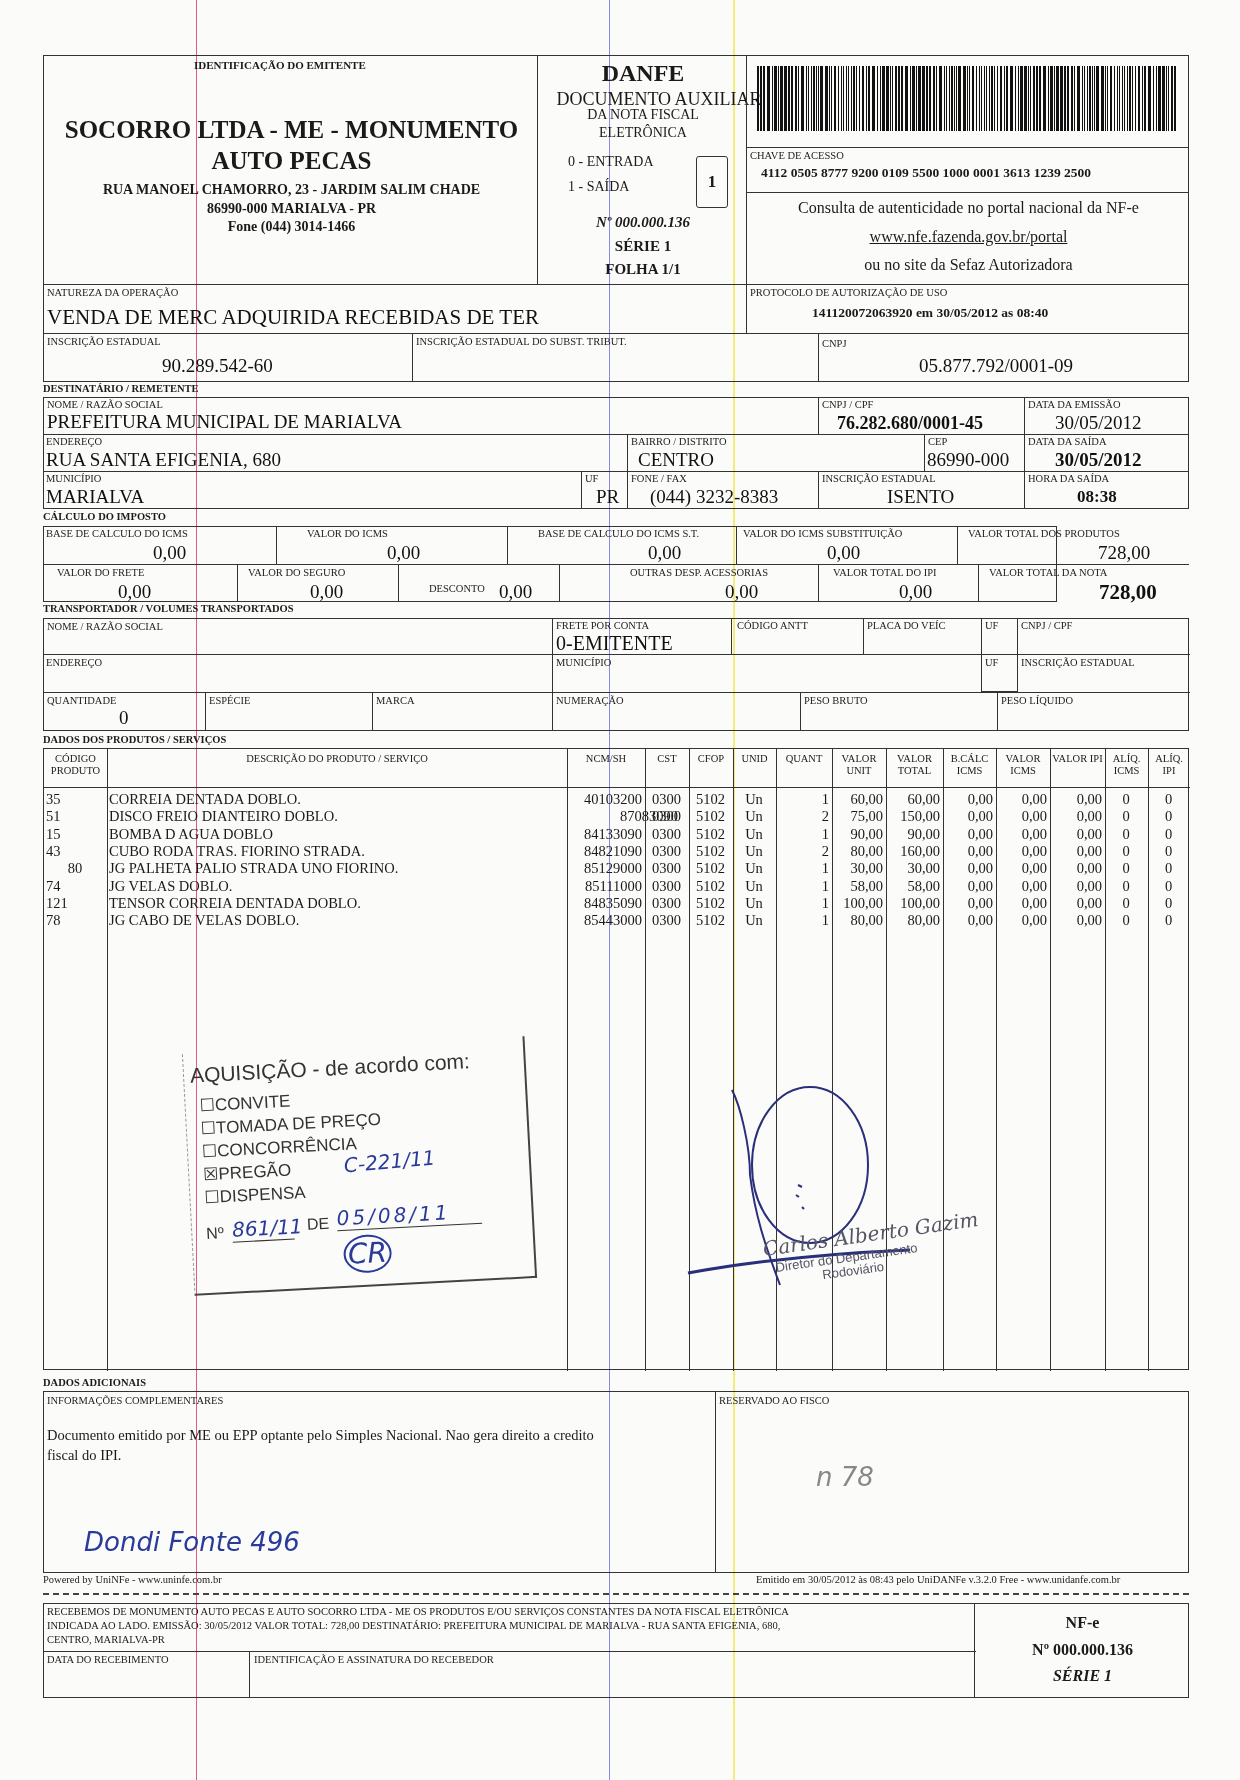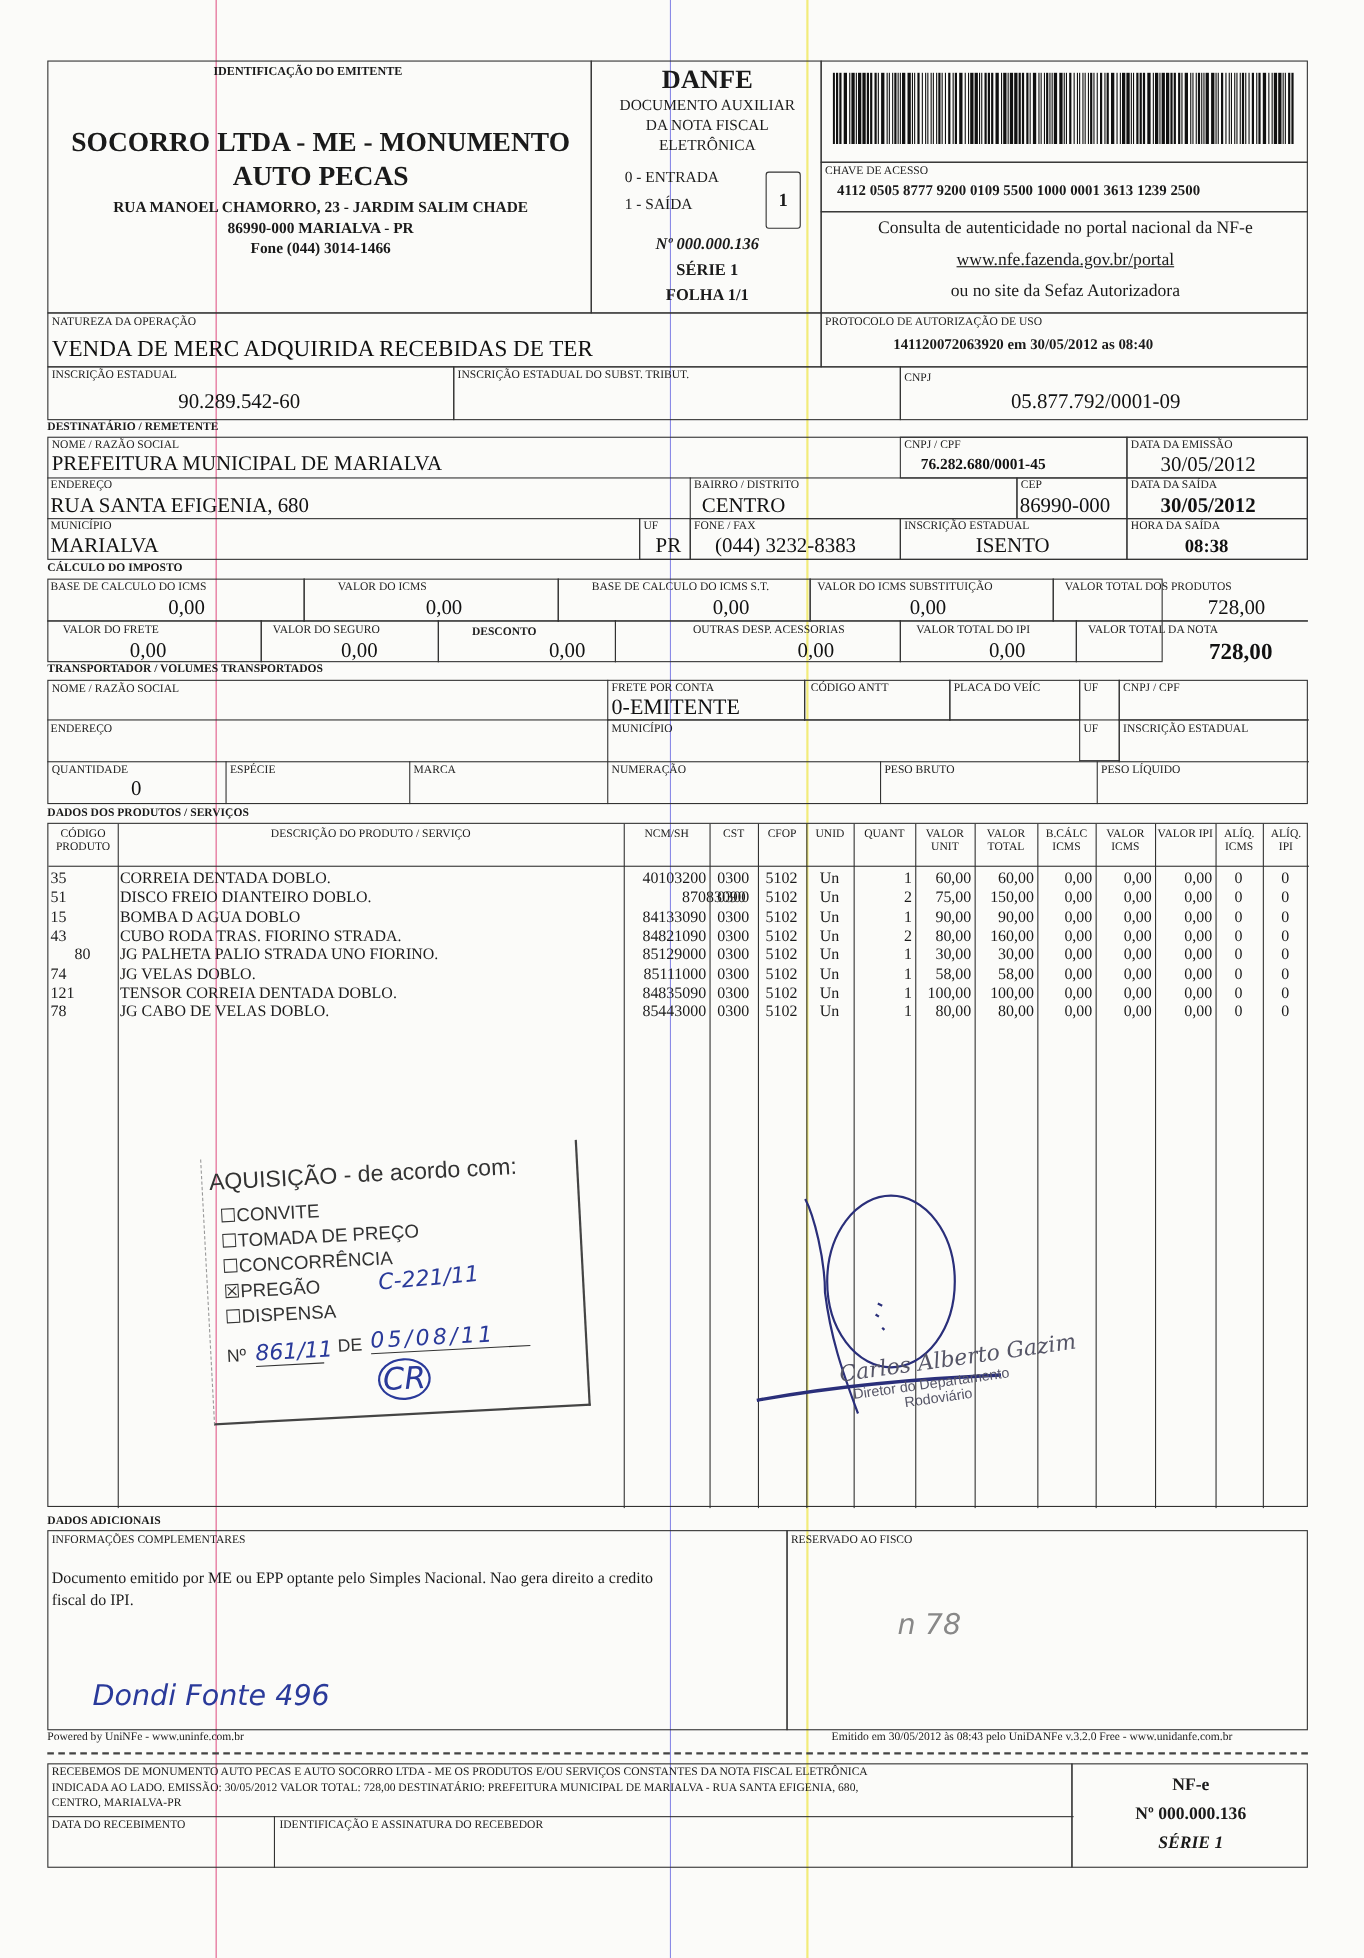--- a/index.html
+++ b/index.html
@@ -31,21 +31,21 @@
   <div class="sect" style="left:150px;top:3px;font-size:11px;">IDENTIFICAÇÃO DO EMITENTE</div>
   <div class="abs bold center" style="left:0;width:495px;top:59px;font-size:25px;line-height:30px;">SOCORRO LTDA - ME - MONUMENTO</div>
   <div class="abs bold center" style="left:0;width:495px;top:90px;font-size:25px;line-height:30px;">AUTO PECAS</div>
   <div class="abs bold center" style="left:0;width:495px;top:126px;font-size:14px;">RUA MANOEL CHAMORRO, 23 - JARDIM SALIM CHADE</div>
   <div class="abs bold center" style="left:0;width:495px;top:145px;font-size:14px;">86990-000 MARIALVA - PR</div>
   <div class="abs bold center" style="left:0;width:495px;top:163px;font-size:14px;">Fone (044) 3014-1466</div>
 </div>
 
 <div class="box" style="left:537px;top:55px;width:210px;height:230px;">
   <div class="abs bold center" style="left:0;width:210px;top:4px;font-size:24px;">DANFE</div>
-  <div class="abs center" style="left:0;width:210px;top:33px;font-size:14px;">DOCUMENTO AUXILIAR</div>
+  <div class="abs center" style="left:16px;width:210px;top:33px;font-size:18px;">DOCUMENTO AUXILIAR</div>
   <div class="abs center" style="left:0;width:210px;top:51px;font-size:14px;">DA NOTA FISCAL</div>
   <div class="abs center" style="left:0;width:210px;top:69px;font-size:14px;">ELETRÔNICA</div>
   <div class="abs" style="left:30px;top:98px;font-size:14px;">0 - ENTRADA</div>
   <div class="abs" style="left:30px;top:123px;font-size:14px;">1 - SAÍDA</div>
   <div class="abs bold center" style="left:158px;top:100px;width:30px;height:50px;border:1.5px solid #333;border-radius:3px;font-size:17px;line-height:50px;">1</div>
   <div class="abs bold center" style="left:0;width:210px;top:158px;font-size:15px;font-style:italic;">Nº 000.000.136</div>
   <div class="abs bold center" style="left:0;width:210px;top:182px;font-size:15px;">SÉRIE 1</div>
   <div class="abs bold center" style="left:0;width:210px;top:205px;font-size:15px;">FOLHA 1/1</div>
 </div>
 
@@ -219,21 +219,21 @@
   <div class="val" style="left:100px;top:22px;">05.877.792/0001-09</div>
 </div>
 
 <div class="sect" style="left:43px;top:383px;">DESTINATÁRIO / REMETENTE</div>
 <div class="box" style="left:43px;top:397px;width:1146px;height:112px;">
 
   <div class="lbl" style="left:3px;top:1px;">NOME / RAZÃO SOCIAL</div>
   <div class="val" style="left:3px;top:14px;">PREFEITURA MUNICIPAL DE MARIALVA</div>
   <div class="cell" style="left:774px;top:-1px;width:207px;height:38px;">
     <div class="lbl" style="left:3px;top:1px;">CNPJ / CPF</div>
-    <div class="val bold" style="left:18px;top:15px;font-size:14px;">76.282.680/0001-45</div>
+    <div class="val bold" style="left:18px;top:15px;font-size:18px;">76.282.680/0001-45</div>
   </div>
   <div class="cell" style="left:980px;top:-1px;width:165px;height:38px;">
     <div class="lbl" style="left:3px;top:1px;">DATA DA EMISSÃO</div>
     <div class="val" style="left:30px;top:15px;">30/05/2012</div>
   </div>
 
   <div class="cell" style="left:-1px;top:36px;width:585px;height:38px;border-left:none;border-right:none;border-bottom:none;">
     <div class="lbl" style="left:3px;top:1px;">ENDEREÇO</div>
     <div class="val" style="left:3px;top:15px;">RUA SANTA EFIGENIA, 680</div>
   </div>
@@ -296,21 +296,21 @@
   </div>
   <div class="cell" style="left:-1px;top:37px;width:195px;height:38px;border-left:none;border-bottom:none;">
     <div class="lbl" style="left:14px;top:2px;">VALOR DO FRETE</div>
     <div class="val" style="left:75px;top:17px;">0,00</div>
   </div>
   <div class="cell" style="left:193px;top:37px;width:162px;height:38px;border-bottom:none;">
     <div class="lbl" style="left:10px;top:2px;">VALOR DO SEGURO</div>
     <div class="val" style="left:72px;top:17px;">0,00</div>
   </div>
   <div class="cell" style="left:354px;top:37px;width:162px;height:38px;border-bottom:none;">
-    <div class="lbl" style="left:30px;top:4px;font-weight:bold;">DESCONTO</div>
+    <div class="lbl" style="left:30px;top:18px;">DESCONTO</div>
     <div class="val" style="left:100px;top:17px;">0,00</div>
   </div>
   <div class="cell" style="left:515px;top:37px;width:260px;height:38px;border-bottom:none;">
     <div class="lbl" style="left:70px;top:2px;">OUTRAS DESP. ACESSORIAS</div>
     <div class="val" style="left:165px;top:17px;">0,00</div>
   </div>
   <div class="cell" style="left:774px;top:37px;width:161px;height:38px;border-bottom:none;">
     <div class="lbl" style="left:14px;top:2px;">VALOR TOTAL DO IPI</div>
     <div class="val" style="left:80px;top:17px;">0,00</div>
   </div>

